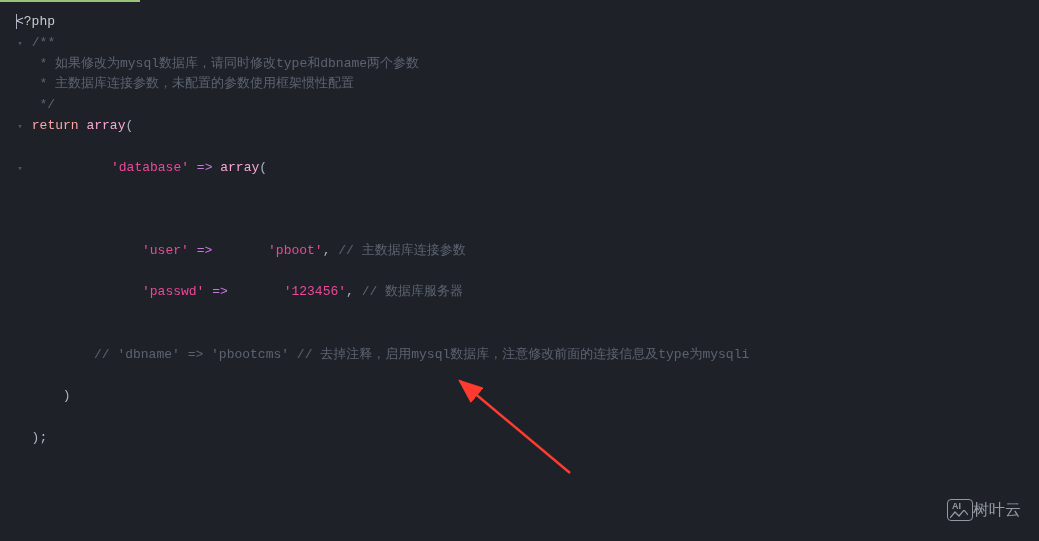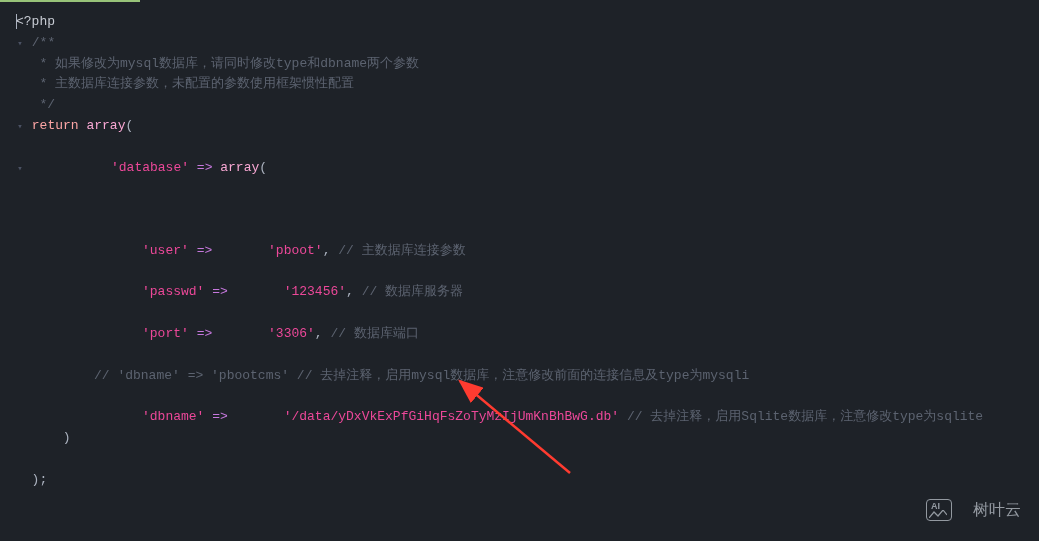--- a/index.html
+++ b/index.html
@@ -55,21 +55,21 @@
     .func { color: #f9a8d4; }
     .punct { color: #abb2bf; }
     .string { color: #ec4899; margin-left: 48px; }
     .arrow { color: #c678dd; }
     .watermark {
       position: absolute;
       right: 18px;
       bottom: 18px;
       display: flex;
       align-items: center;
-      gap: 21px;
+      gap: 0;
       color: #a8aeb6;
       opacity: 0.85;
       font-family: 'Microsoft YaHei', sans-serif;
       font-size: 16px;
     }
     .watermark-box {
       border: 1.5px solid #a8aeb6;
       border-radius: 4px;
       padding: 2px 4px;
       font-size: 11px;
@@ -120,25 +120,23 @@
   <div class="line"><span class="fold">▾</span> <span class="keyword">return</span> <span class="func">array</span><span class="punct">(</span></div>
   <div class="line">   </div>
   <div class="line"><span class="fold">▾</span>     <span class="string">'database'</span><span class="arrow"> =&gt; </span><span class="func">array</span><span class="punct">(</span></div>
   <div class="line">          </div>
   <div class="line">          </div>
   <div class="line">          </div>
   <div class="line">          <span class="string">'user'</span><span class="arrow"> =&gt; </span><span class="string">'pboot'</span><span class="punct">,</span><span class="comment"> // 主数据库连接参数</span></div>
   <div class="line">          </div>
   <div class="line">          <span class="string">'passwd'</span><span class="arrow"> =&gt; </span><span class="string">'123456'</span><span class="punct">,</span><span class="comment"> // 数据库服务器</span></div>
   <div class="line">          </div>
-  <div class="line">          <span class="string">'port'</span><span class="arrow"> =&gt; </span><span class="string">'3306'</span><span class="punct">,</span><span class="comment"> // 数据库端口</span></div>
   <div class="line">          </div>
   <div class="line">          <span class="comment">// 'dbname' =&gt; 'pbootcms' // 去掉注释，启用mysql数据库，注意修改前面的连接信息及type为mysqli</span></div>
   <div class="line">          </div>
-  <div class="line">          <span class="string">'dbname'</span><span class="arrow"> =&gt; </span><span class="string">'/data/yDxVkExPfGiHqFsZoTyMzIjUmKnBhBwG.db'</span><span class="comment"> // 去掉注释，启用Sqlite数据库，注意修改type为sqlite</span></div>
   <div class="line">      <span class="punct">)</span></div>
   <div class="line">   </div>
   <div class="line">  <span class="punct">);</span></div>
 </div>
 
 <svg class="arrow-svg" width="140" height="110">
   <defs>
     <marker id="arrowhead" markerWidth="10" markerHeight="8" refX="9" refY="4" orient="auto">
       <polygon points="0 0, 10 4, 0 8" fill="#ff3b30"></polygon>
     </marker>

